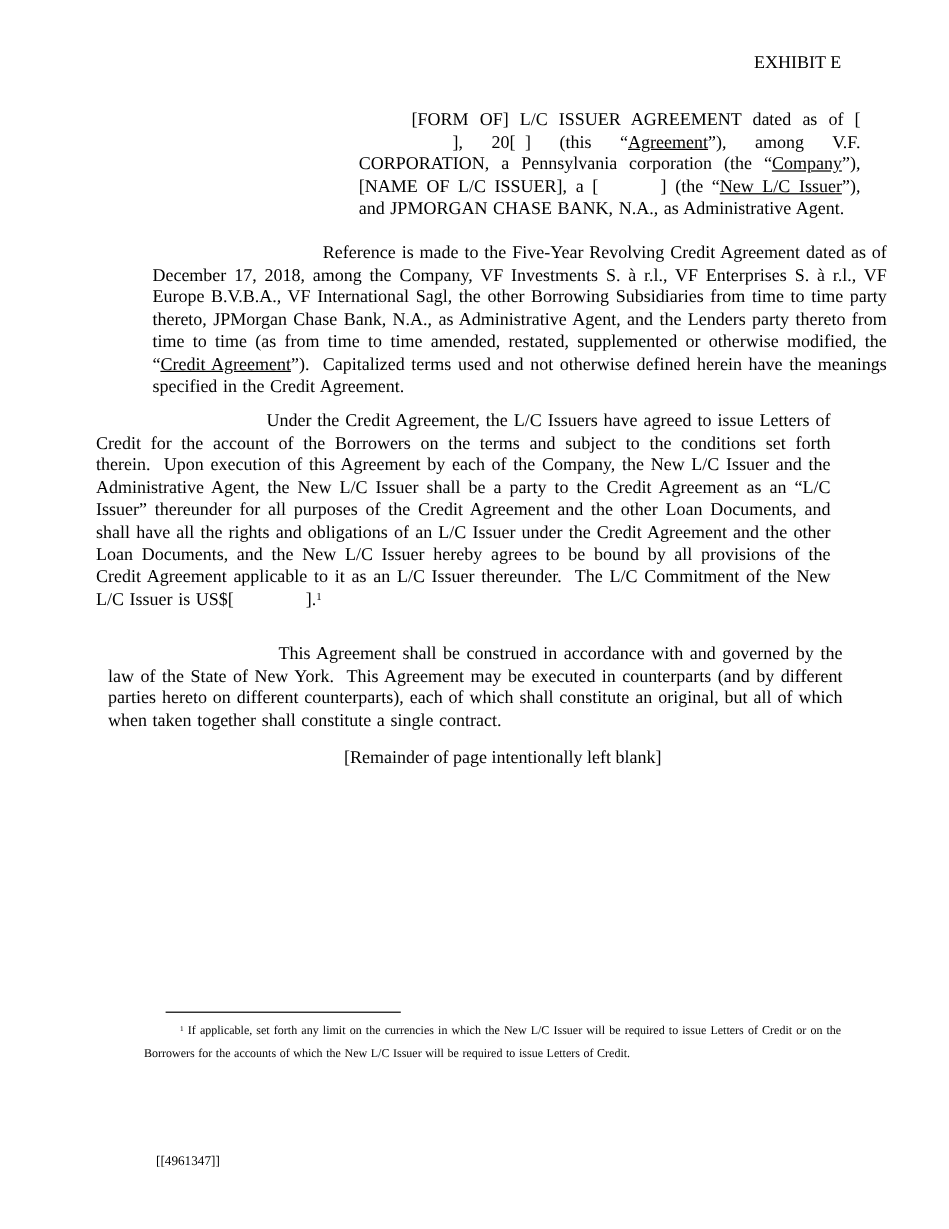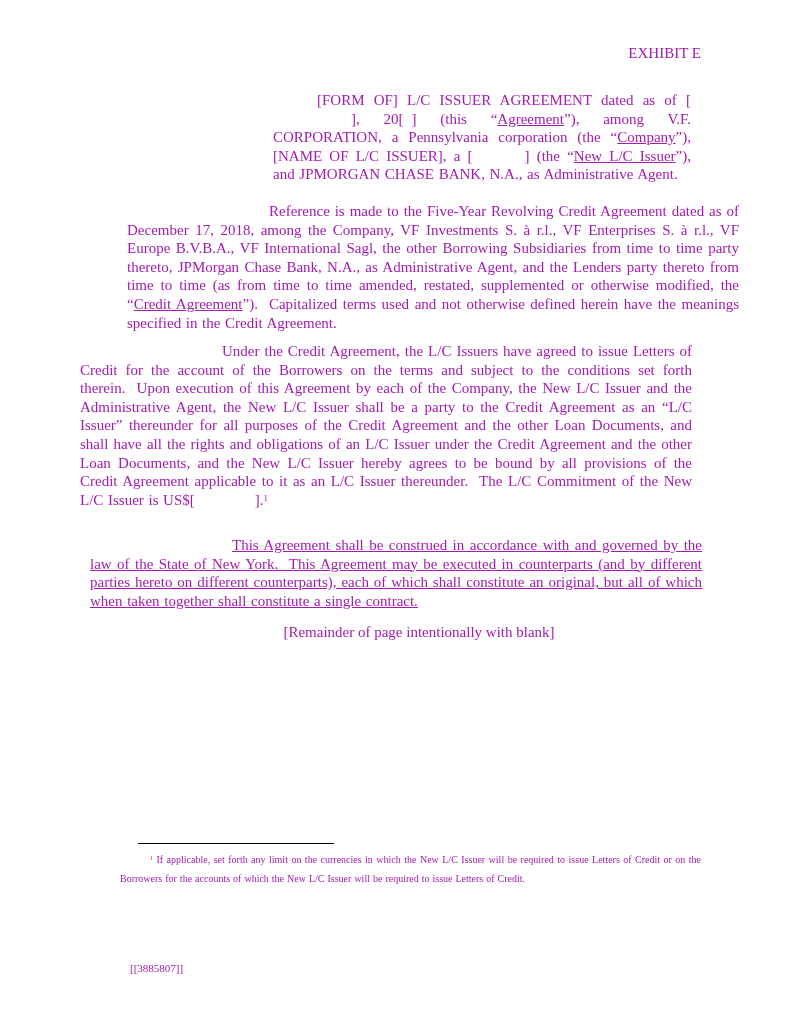--- a/index.html
+++ b/index.html
@@ -1,33 +1,33 @@
 <!DOCTYPE html>
 <html><head>
 <meta charset="utf-8">
 <style>
   html,body{margin:0;padding:0;background:#ffffff;}
   .page{
     position:relative;
     width:791px;height:1024px;
-    background:#ffffff;color:#a21caf;
+    background:#ffffff;color:#000000;
     font-family:"Liberation Serif","DejaVu Serif",serif;
     font-size:15px;line-height:18.6px;
     overflow:hidden;
   }
   .abs{position:absolute;}
   .just{text-align:justify;word-spacing:0.06em;}
   .u{text-decoration:underline;}
   .sup{font-size:0.6em;vertical-align:0.45em;line-height:0;}
   .gap{display:inline-block;height:1px;}
   .exhibit{top:44px;left:90px;width:611px;text-align:right;}
-  .heading{top:91px;left:273px;width:418px;text-indent:44px;}
+  .heading{top:91px;left:299px;width:418px;text-indent:44px;}
   .p-ref{top:202px;left:90px;width:612px;text-indent:142px;margin-left:37px;}
   .p-under{top:342px;left:80px;width:612px;text-indent:142px;}
-  .p-gov{top:536px;left:90px;width:612px;text-indent:142px;text-decoration:underline;}
+  .p-gov{top:536px;left:90px;width:612px;text-indent:142px;}
   .remainder{top:623px;left:90px;width:612px;text-align:center;padding-left:46px;box-sizing:border-box;}
   .footnote{top:843px;left:120px;width:581px;}
   .fn-rule{height:0;border-top:1px solid #000000;width:196px;margin-left:18px;margin-bottom:6px;}
   .fn-text{font-size:10px;line-height:19px;text-indent:30px;text-align:justify;word-spacing:0.05em;}
   .footer-id{top:962px;left:130px;font-size:11px;line-height:13px;}
 </style>
 </head>
 <body>
 
 <div class="page">
@@ -35,22 +35,22 @@
   <div class="abs exhibit">EXHIBIT E</div>
 
   <div class="abs heading just"><span>[FORM OF] L/C ISSUER AGREEMENT dated as of [</span><span class="gap" style="width: 78px;"></span><span>], 20[</span><span class="gap" style="width: 8px;"></span><span>] (this “</span><span class="u">Agreement</span><span>”), among V.F. CORPORATION, a Pennsylvania corporation (the “</span><span class="u">Company</span><span>”), [NAME OF L/C ISSUER], a [</span><span class="gap" style="width: 52px;"></span><span>] (the “</span><span class="u">New L/C Issuer</span><span>”), and JPMORGAN CHASE BANK, N.A., as Administrative Agent.</span></div>
 
   <div class="abs p-ref just"><span>Reference is made to the Five-Year Revolving Credit Agreement dated as of December 17, 2018, among the Company, VF Investments S. à r.l., VF Enterprises S. à r.l., VF Europe B.V.B.A., VF International Sagl, the other Borrowing Subsidiaries from time to time party thereto, JPMorgan Chase Bank, N.A., as Administrative Agent, and the Lenders party thereto from time to time (as from time to time amended, restated, supplemented or otherwise modified, the “</span><span class="u">Credit Agreement</span><span>”).&nbsp; Capitalized terms used and not otherwise defined herein have the meanings specified in the Credit Agreement.</span></div>
 
   <div class="abs p-under just"><span>Under the Credit Agreement, the L/C Issuers have agreed to issue Letters of Credit for the account of the Borrowers on the terms and subject to the conditions set forth therein.&nbsp; Upon execution of this Agreement by each of the Company, the New L/C Issuer and the Administrative Agent, the New L/C Issuer shall be a party to the Credit Agreement as an “L/C Issuer” thereunder for all purposes of the Credit Agreement and the other Loan Documents, and shall have all the rights and obligations of an L/C Issuer under the Credit Agreement and the other Loan Documents, and the New L/C Issuer hereby agrees to be bound by all provisions of the Credit Agreement applicable to it as an L/C Issuer thereunder.&nbsp; The L/C Commitment of the New L/C Issuer is US$[</span><span class="gap" style="width: 60px;"></span><span>].</span><span class="sup">1</span></div>
 
   <div class="abs p-gov just"><span>This Agreement shall be construed in accordance with and governed by the law of the State of New York.&nbsp; This Agreement may be executed in counterparts (and by different parties hereto on different counterparts), each of which shall constitute an original, but all of which when taken together shall constitute a single contract.</span></div>
 
-  <div class="abs remainder">[Remainder of page intentionally with blank]</div>
+  <div class="abs remainder">[Remainder of page intentionally left blank]</div>
 
   <div class="abs footnote">
     <div class="fn-rule"></div>
     <div class="fn-text"><span class="sup">1</span><span> If applicable, set forth any limit on the currencies in which the New L/C Issuer will be required to issue Letters of Credit or on the Borrowers for the accounts of which the New L/C Issuer will be required to issue Letters of Credit.</span></div>
   </div>
 
-  <div class="abs footer-id">[[3885807]]</div>
+  <div class="abs footer-id">[[4961347]]</div>
 
 </div>
 
 </body></html>

